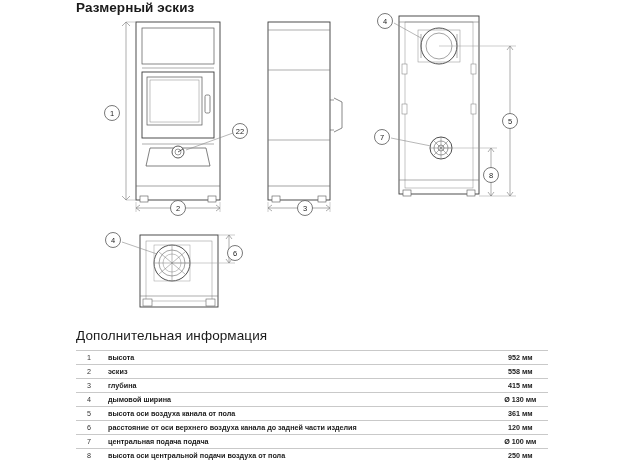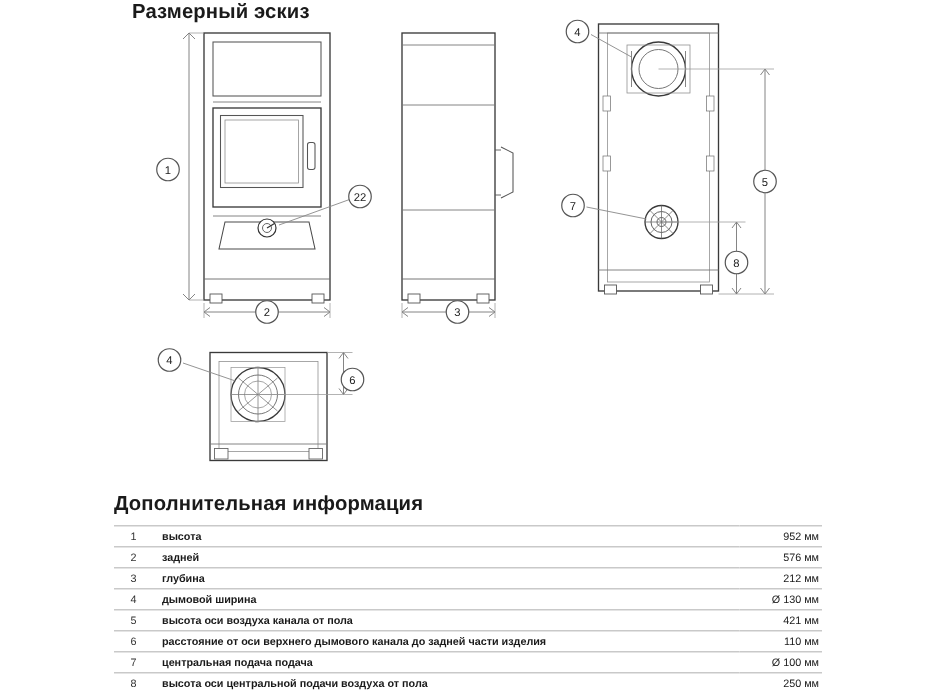--- a/index.html
+++ b/index.html
@@ -8,32 +8,32 @@
     width: 624px;
     height: 460px;
     background: #ffffff;
     font-family: "Liberation Sans", sans-serif;
     color: #1a1a1a;
     position: relative;
     overflow: hidden;
   }
   .title {
     position: absolute;
-    left: 88px;
+    left: 76px;
     top: 0px;
     font-size: 13.5px;
     font-weight: bold;
     letter-spacing: 0.1px;
   }
   .subtitle {
     position: absolute;
     left: 76px;
     top: 328px;
     font-size: 13.5px;
-    font-weight: bold;
+    font-weight: normal;
     letter-spacing: 0.1px;
   }
   svg.drawing {
     position: absolute;
     left: 0;
     top: 0;
     width: 624px;
     height: 330px;
   }
   .spec-table {
@@ -55,23 +55,24 @@
   .spec-table tr td:first-child {
     width: 26px;
     text-align: center;
     color: #333;
   }
   .spec-table tr td:nth-child(2) {
     padding-left: 6px;
     font-weight: bold;
   }
   .spec-table tr td:last-child {
-    text-align: right;
+    text-align: center;
     padding-right: 2px;
     white-space: nowrap;
+    font-weight: bold;
   }
 </style>
 </head>
 <body>
 
 <div class="title">Размерный эскиз</div>
 <div class="subtitle">Дополнительная информация</div>
 
 <svg class="drawing" viewBox="0 0 624 330" xmlns="http://www.w3.org/2000/svg">
   <g fill="none" stroke="#4a4a4a" stroke-width="0.8">
@@ -246,42 +247,42 @@
 
 <table class="spec-table">
   <tbody>
     <tr>
       <td>1</td>
       <td>высота</td>
       <td>952 мм</td>
     </tr>
     <tr>
       <td>2</td>
-      <td>задней</td>
-      <td>576 мм</td>
+      <td>эскиз</td>
+      <td>558 мм</td>
     </tr>
     <tr>
       <td>3</td>
       <td>глубина</td>
-      <td>212 мм</td>
+      <td>415 мм</td>
     </tr>
     <tr>
       <td>4</td>
       <td>дымовой ширина</td>
       <td>Ø 130 мм</td>
     </tr>
     <tr>
       <td>5</td>
       <td>высота оси воздуха канала от пола</td>
-      <td>421 мм</td>
+      <td>361 мм</td>
     </tr>
     <tr>
       <td>6</td>
-      <td>расстояние от оси верхнего дымового канала до задней части изделия</td>
-      <td>110 мм</td>
+      <td>расстояние от оси верхнего воздуха канала до задней части изделия</td>
+      <td>120 мм</td>
     </tr>
     <tr>
       <td>7</td>
       <td>центральная подача подача</td>
       <td>Ø 100 мм</td>
     </tr>
     <tr>
       <td>8</td>
       <td>высота оси центральной подачи воздуха от пола</td>
       <td>250 мм</td>

